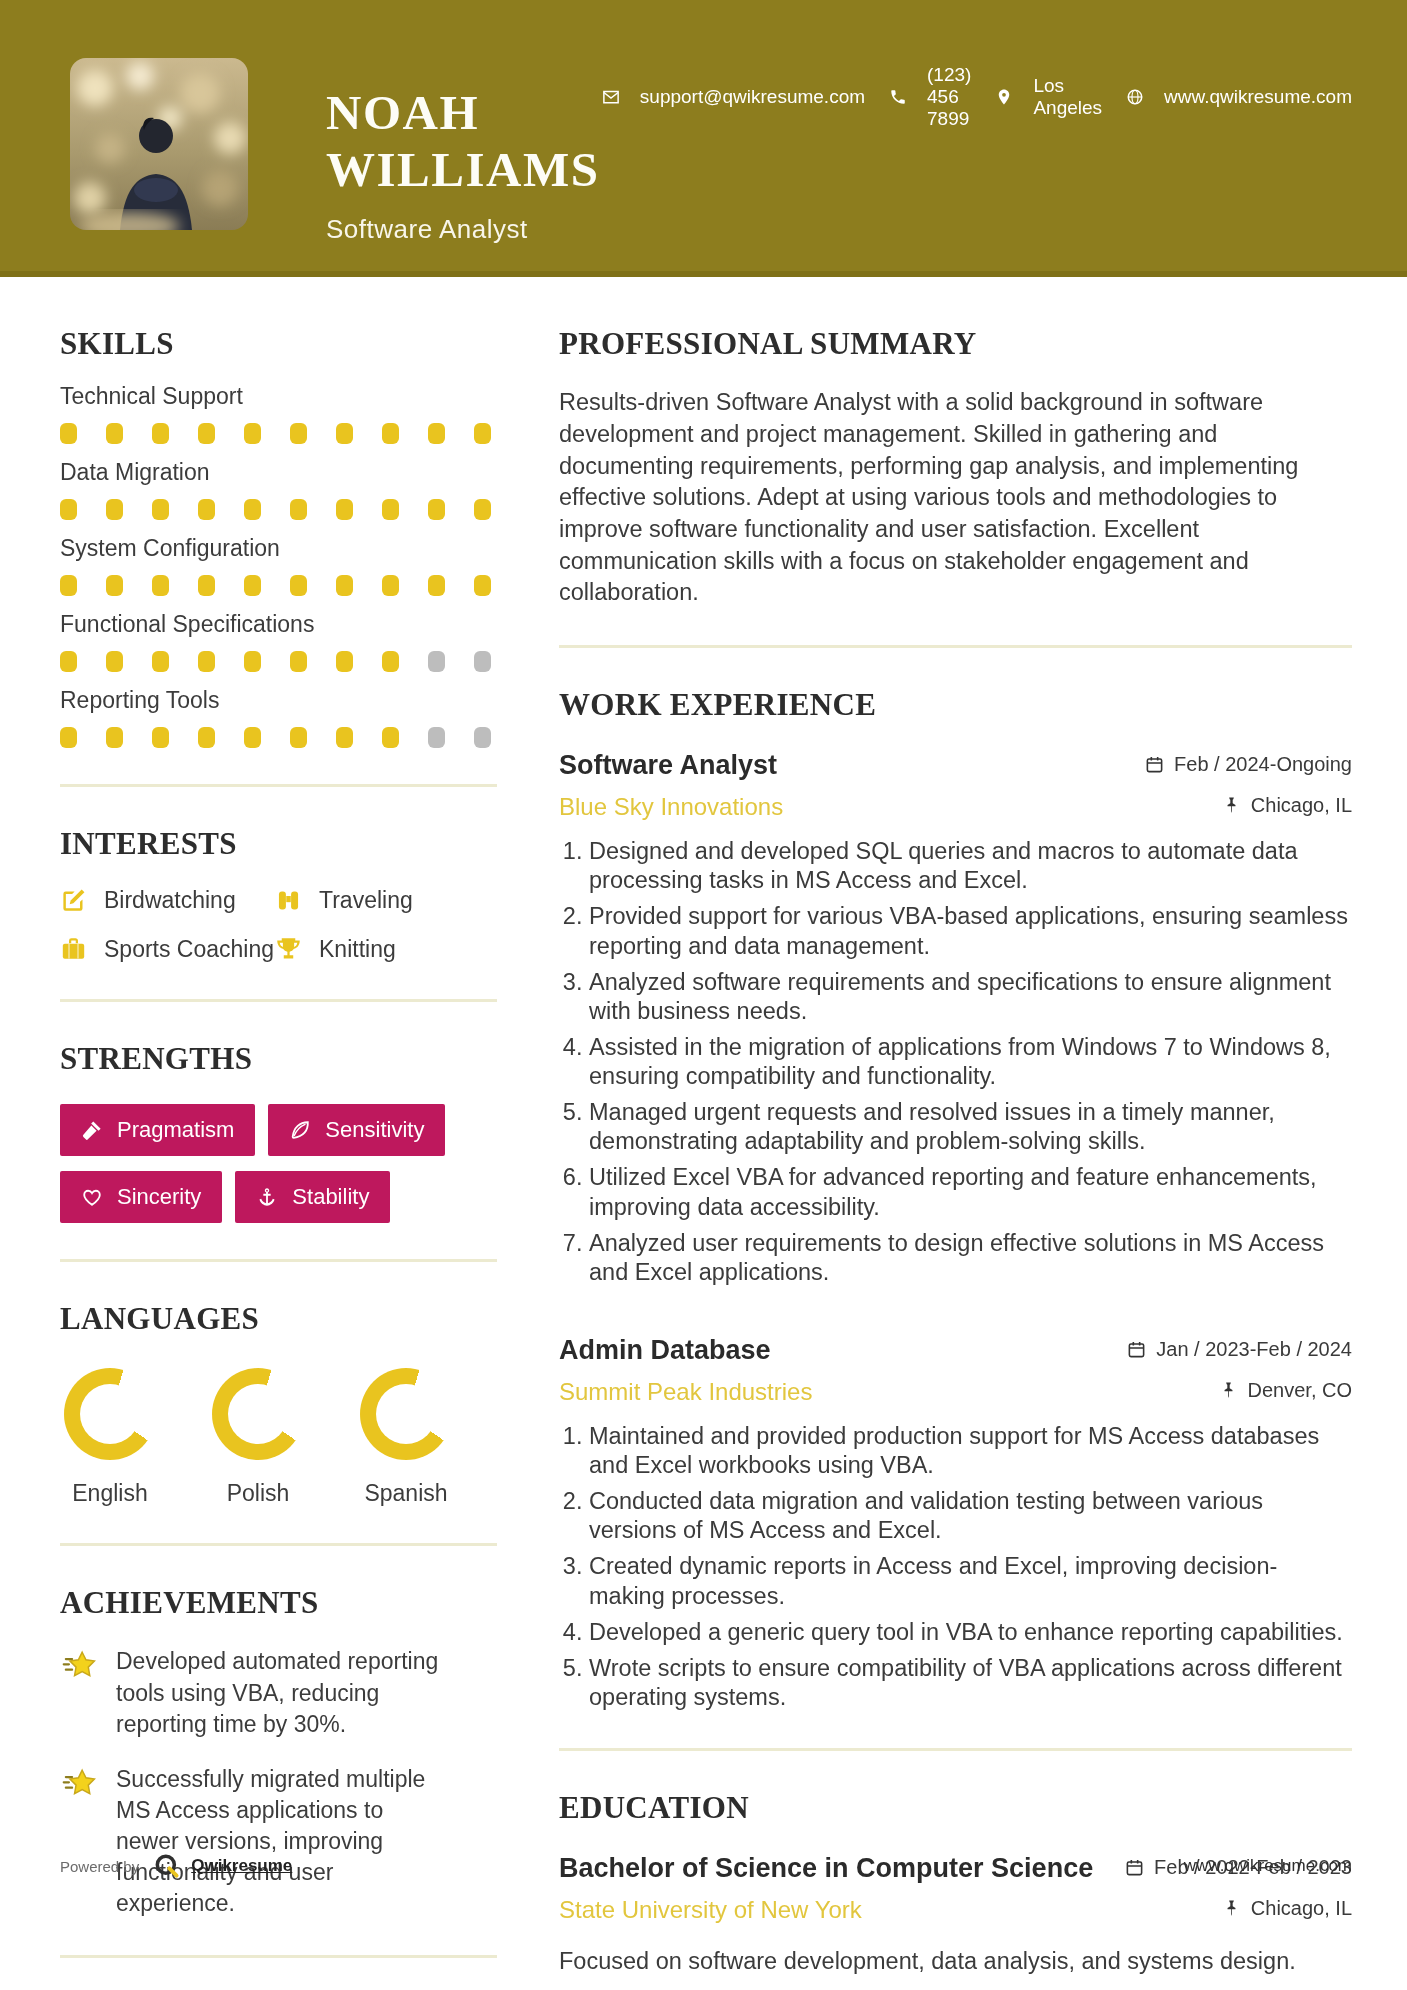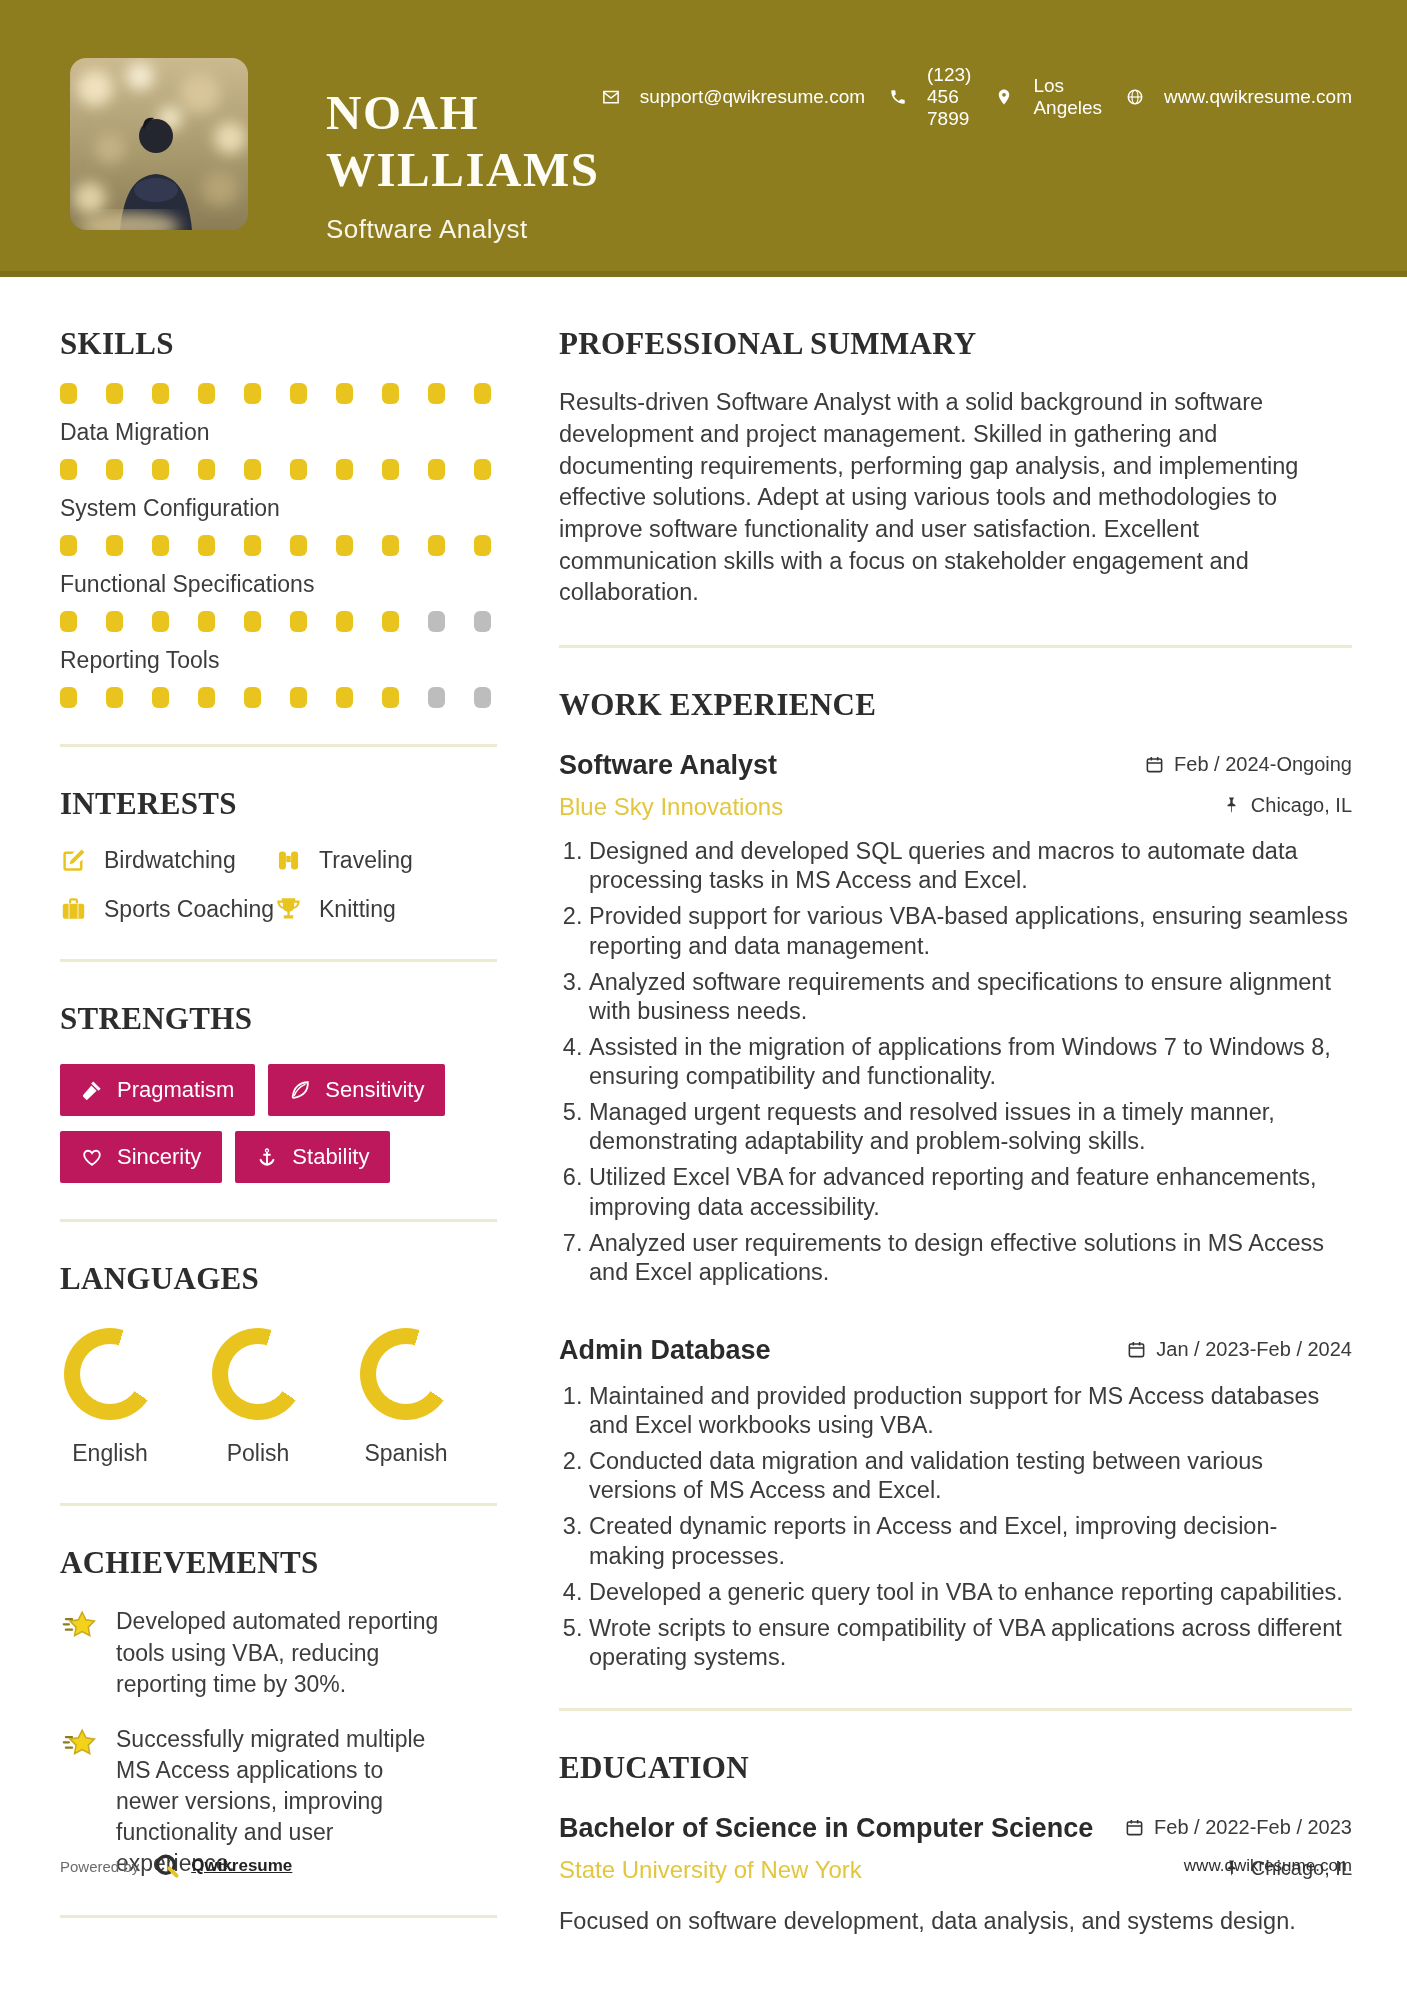--- a/index.html
+++ b/index.html
@@ -166,20 +166,21 @@
       </ul>
   </header>
 
   <main class="content">
 
     <aside class="left">
       <section>
         <h2>SKILLS</h2>
         <div id="skills-list">
             <div class="skill">
+              <div class="skill-label">Technical Support</div>
               <div class="dots">
                 <span class="dot"></span>
                 <span class="dot"></span>
                 <span class="dot"></span>
                 <span class="dot"></span>
                 <span class="dot"></span>
                 <span class="dot"></span>
                 <span class="dot"></span>
                 <span class="dot"></span>
                 <span class="dot"></span>
@@ -425,20 +426,31 @@
             <div class="row">
               <h3 class="job-title">Admin Database</h3>
               <span class="meta">
                 <span class="ic">
                   <svg viewBox="0 0 24 24">
                     <rect x="3" y="5" width="18" height="16" rx="2" fill="none" stroke="currentColor" stroke-width="2"></rect>
                     <path d="M3 10h18M8 2.5V7M16 2.5V7" fill="none" stroke="currentColor" stroke-width="2"></path>
                   </svg>
                 </span>
                 <span>Jan / 2023-Feb / 2024</span>
+              </span>
+            </div>
+            <div class="row">
+              <div class="company">Summit Peak Industries</div>
+              <span class="meta">
+                <span class="ic">
+                  <svg viewBox="0 0 24 24">
+                    <path d="M9 2h6l-.7 2.2-.8.6V9l3.5 2.5V13h-4.5v6.3l-.5 2.2-.5-2.2V13H7v-1.5L10.5 9V4.8l-.8-.6z" fill="currentColor"></path>
+                  </svg>
+                </span>
+                <span>Denver, CO</span>
               </span>
             </div>
             <ol class="bullets">
               <li>Maintained and provided production support for MS Access databases and Excel workbooks using VBA.</li>
               <li>Conducted data migration and validation testing between various versions of MS Access and Excel.</li>
               <li>Created dynamic reports in Access and Excel, improving decision-making processes.</li>
               <li>Developed a generic query tool in VBA to enhance reporting capabilities.</li>
               <li>Wrote scripts to ensure compatibility of VBA applications across different operating systems.</li>
             </ol>
           </div>

